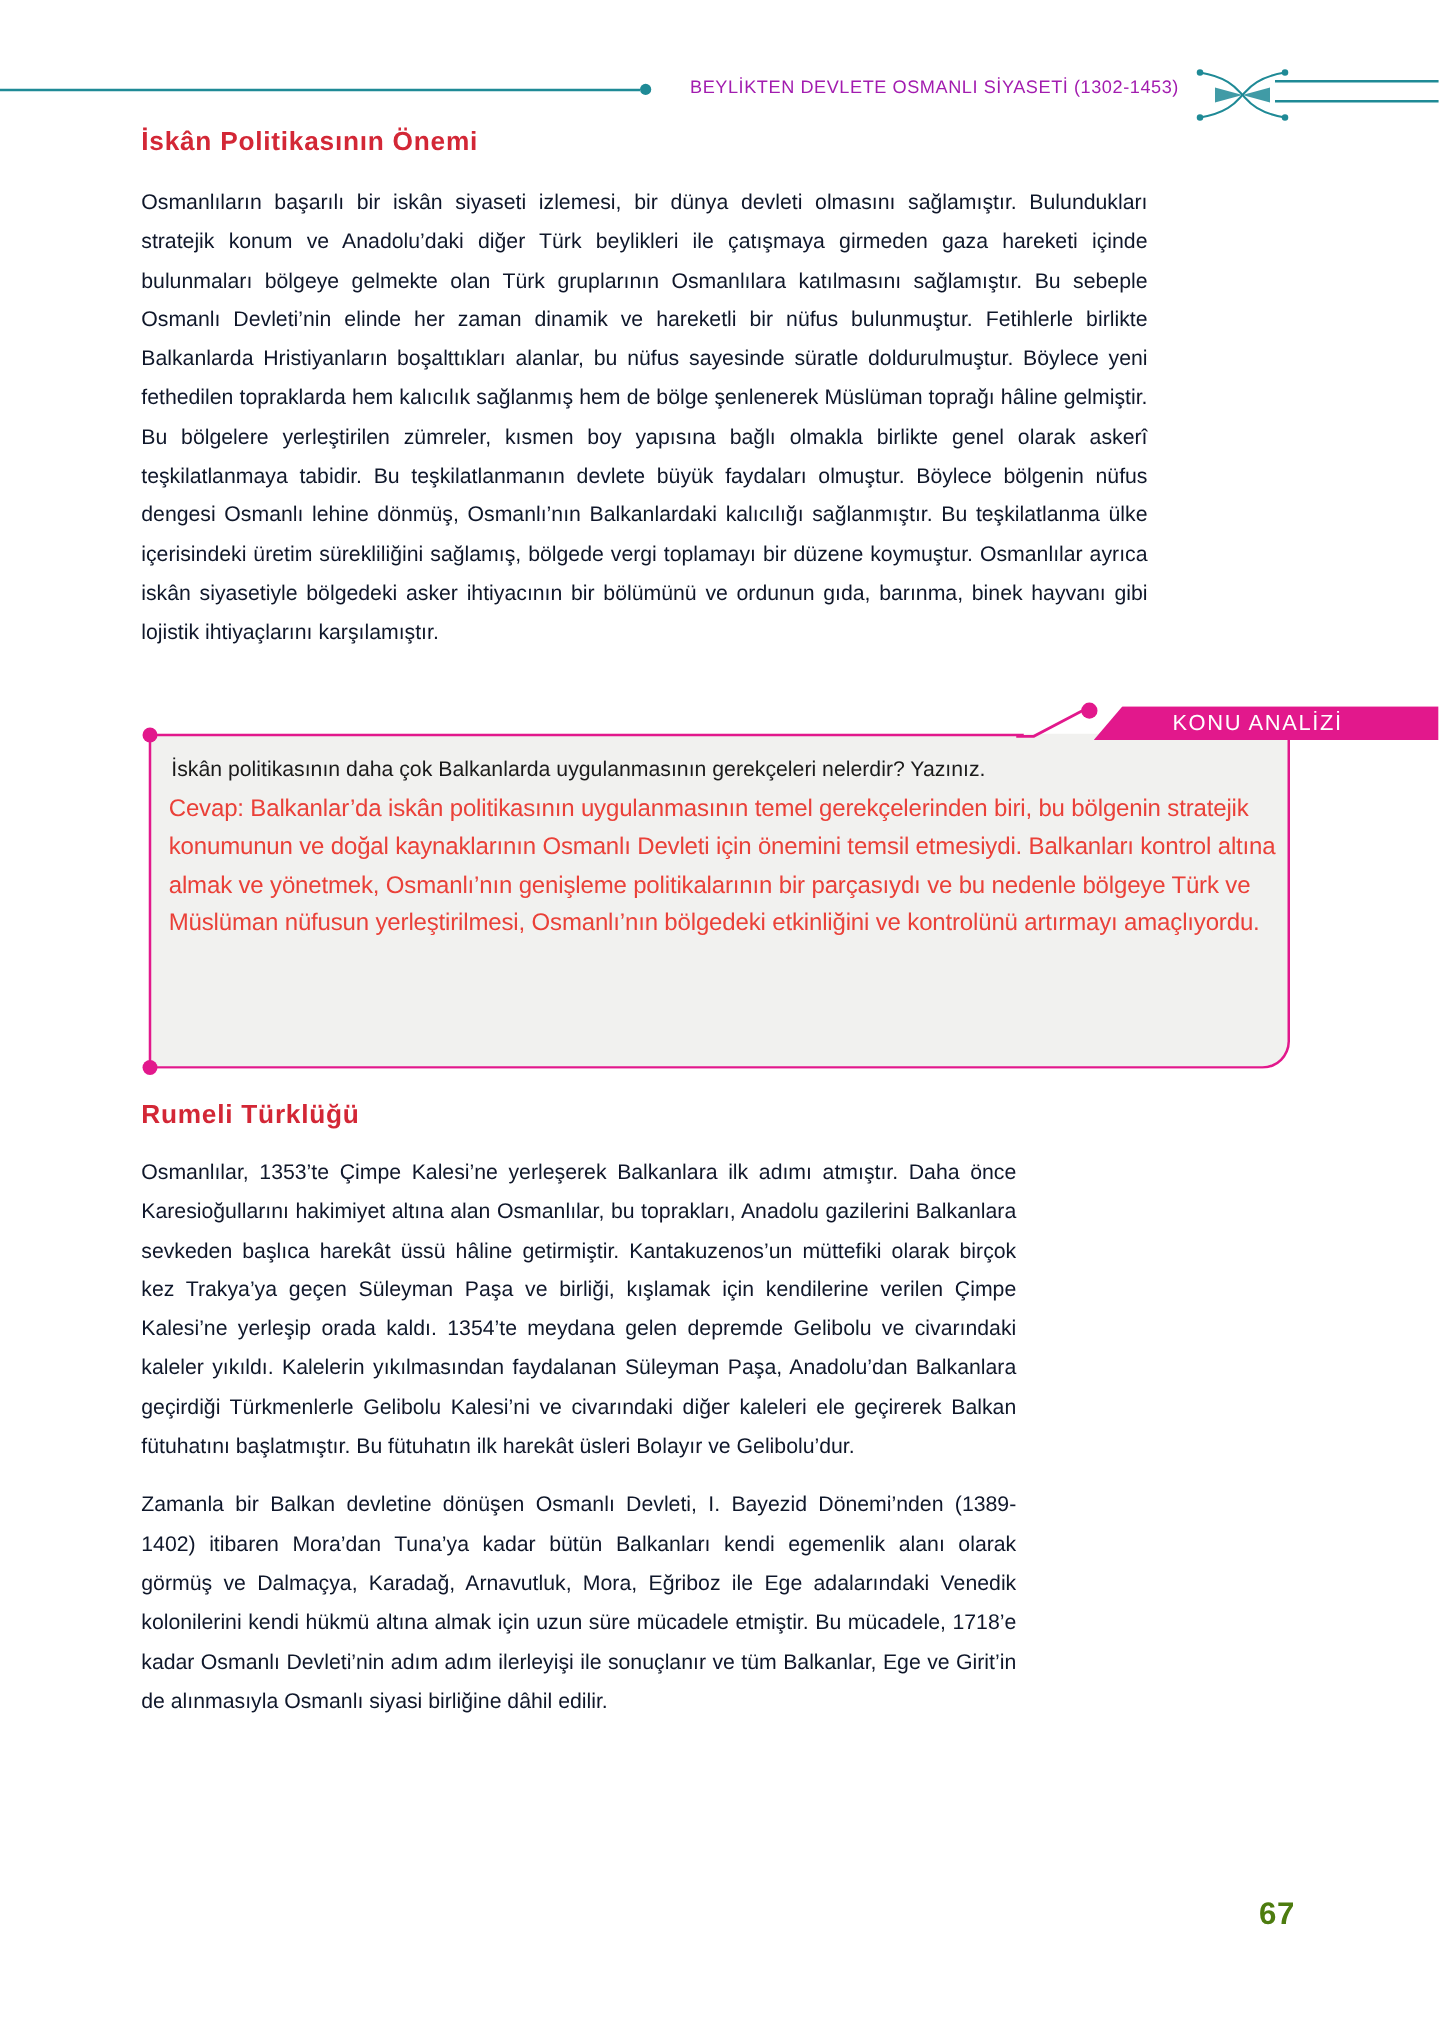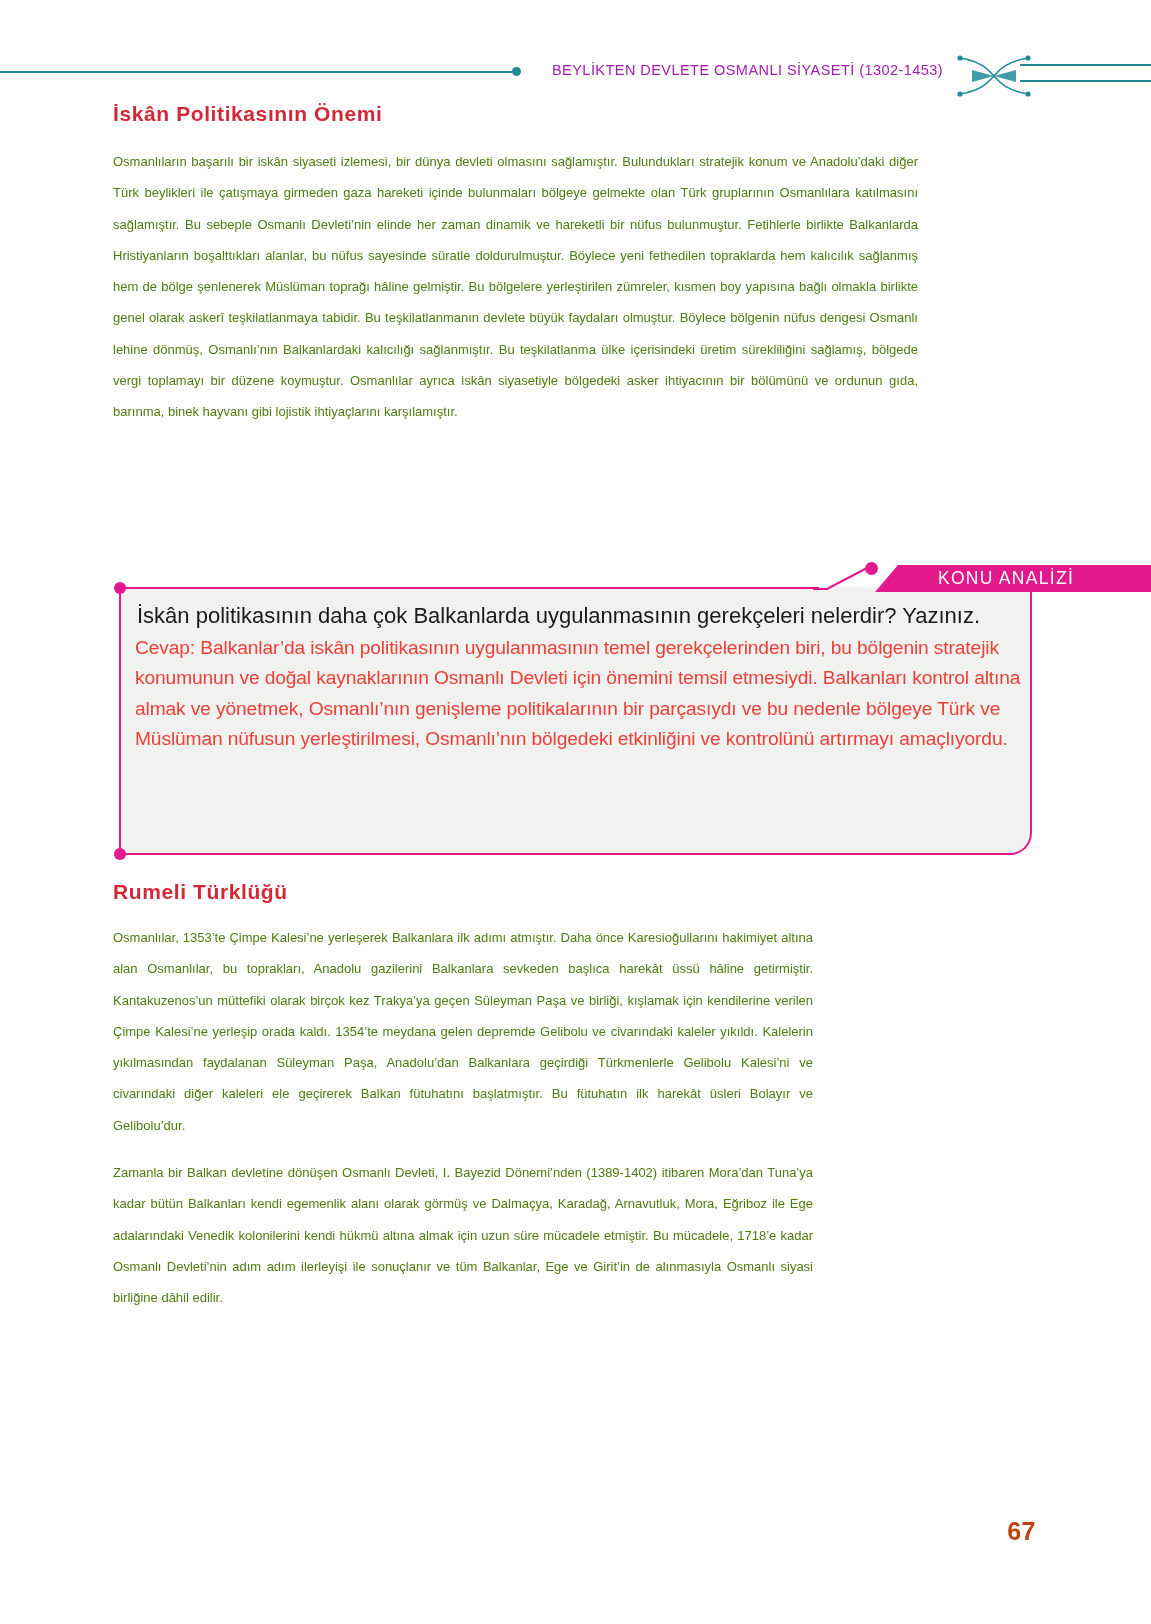--- a/index.html
+++ b/index.html
@@ -90,23 +90,23 @@
     font-weight: bold;
     color: #d32736;
     letter-spacing: 0.6px;
   }
   h2.section-title.second {
     margin: 0 0 18px 0;
   }
 
   p.body-text {
     margin: 0 0 16px 0;
-    font-size: 13px;
+    font-size: 17px;
     line-height: 31.3px;
-    color: #4d7c0f;
+    color: #0f172a;
     text-align: justify;
     text-justify: inter-word;
     hyphens: none;
   }
   p.body-text.col1 {
     width: 805px;
   }
   p.body-text.col2 {
     width: 700px;
   }
@@ -196,21 +196,21 @@
     text-align: center;
     padding-right: 14px;
     box-sizing: border-box;
     clip-path: polygon(23px 0, 100% 0, 100% 100%, 0 100%);
   }
   .question-text {
     position: absolute;
     left: 24px;
     top: 38px;
     width: 870px;
-    font-size: 22px;
+    font-size: 17px;
     line-height: 26px;
     color: #1a1a1a;
   }
   .answer-text {
     position: absolute;
     left: 22px;
     top: 68px;
     width: 935px;
     font-size: 19.2px;
     line-height: 30.4px;
@@ -227,21 +227,21 @@
     width: 700px;
   }
 
   
   .page-number {
     position: absolute;
     right: 115px;
     bottom: 78px;
     font-size: 25px;
     font-weight: bold;
-    color: #c2410c;
+    color: #4d7c0f;
     letter-spacing: 0.5px;
   }
 </style>
 </head>
 <body>
 
 <div class="page-header">
   <div class="hdr-rule-left"></div>
   <div class="hdr-dot"></div>
   <div class="hdr-title">BEYLİKTEN DEVLETE OSMANLI SİYASETİ (1302-1453)</div>

